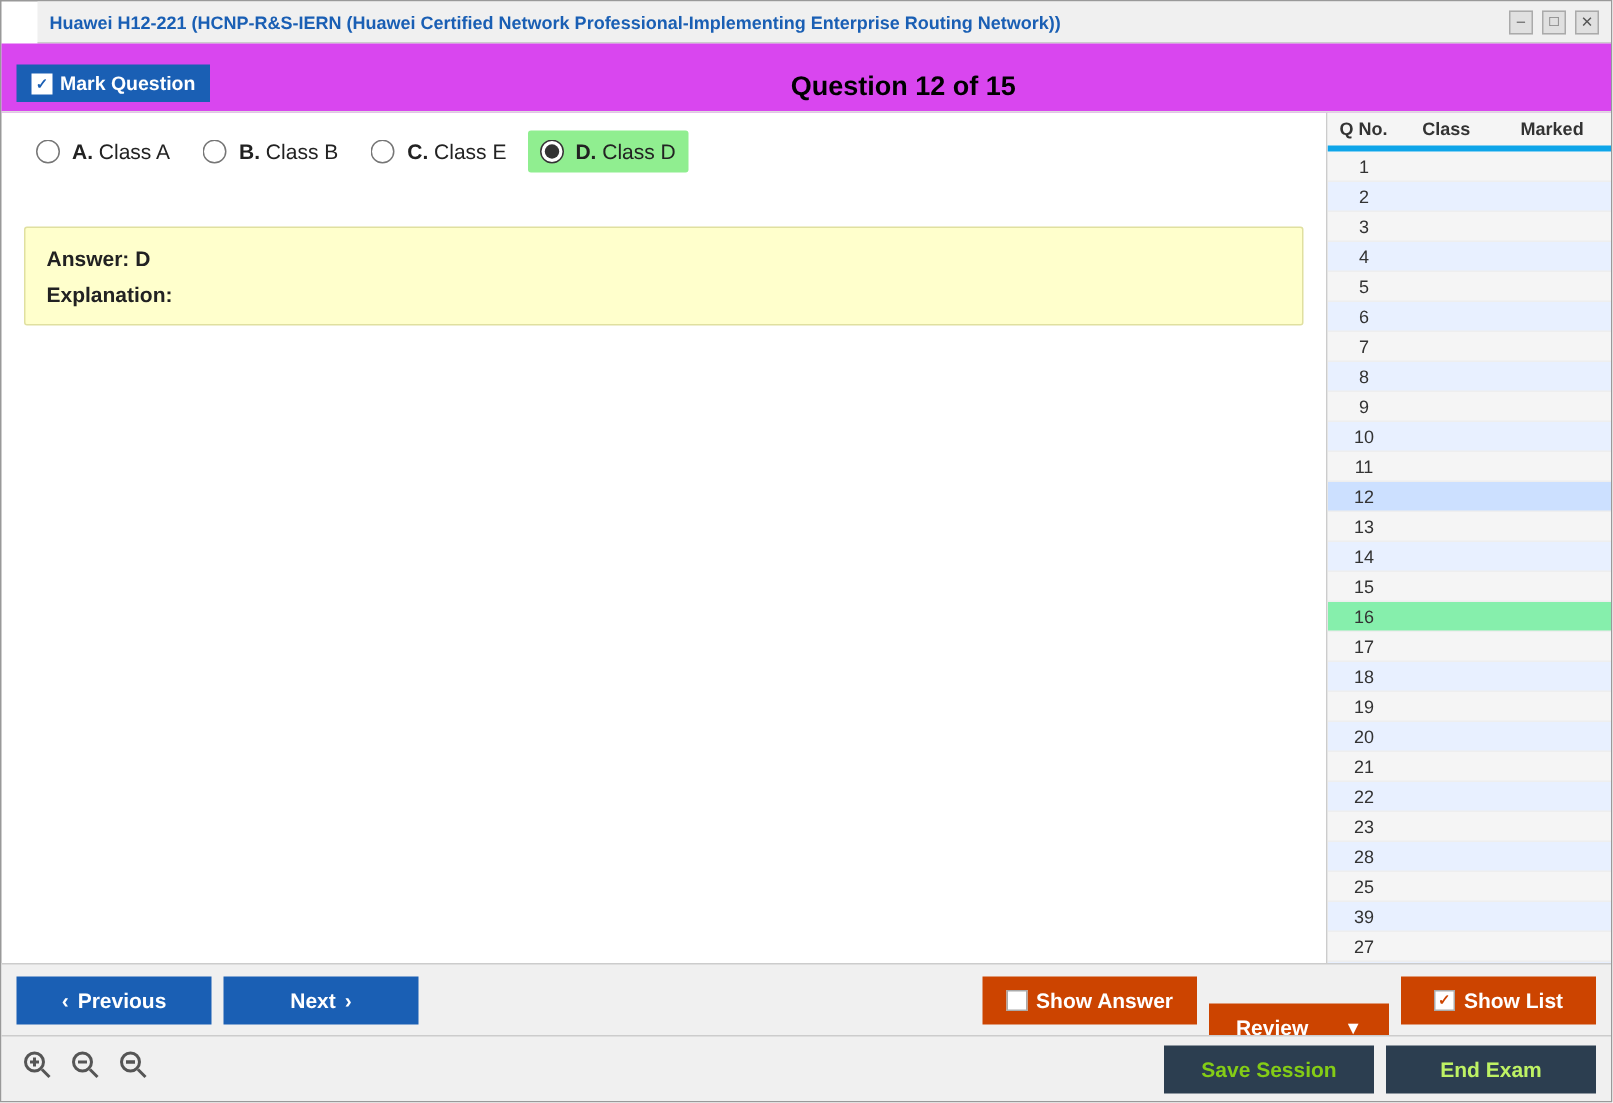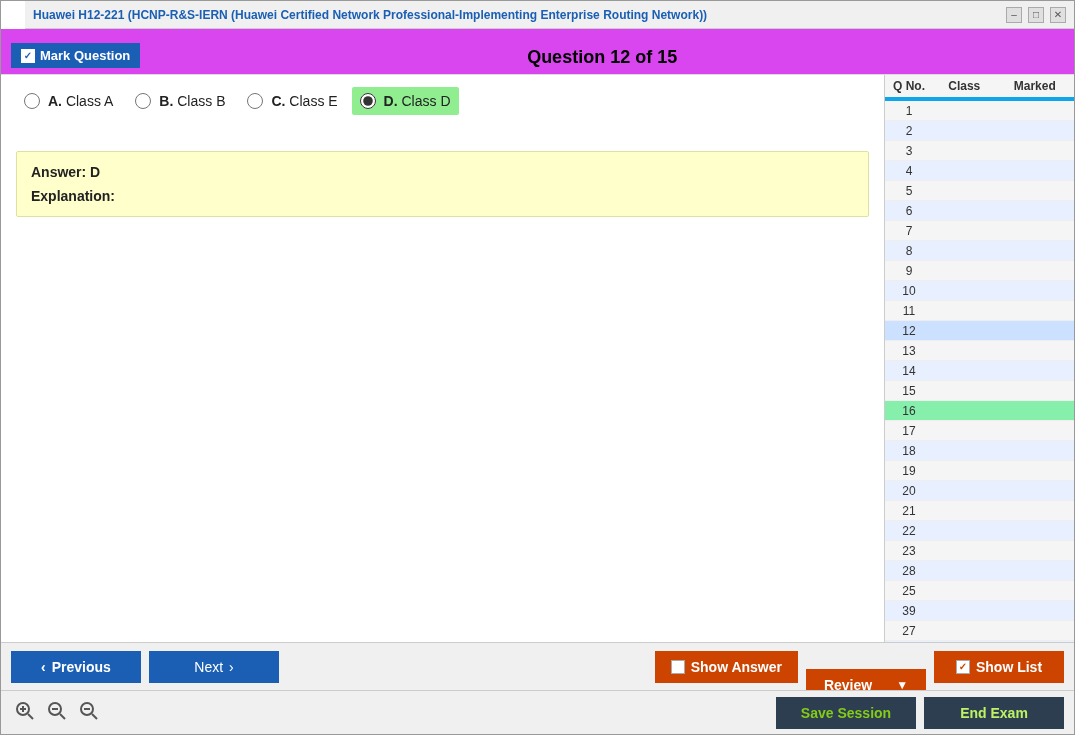--- a/index.html
+++ b/index.html
@@ -51,21 +51,21 @@
     .side-panel-row div { font-size: 12px; color: #333; text-align: center; display: flex; align-items: center; justify-content: center; }
 
     
     .side-panel-list::-webkit-scrollbar { width: 12px; }
     .side-panel-list::-webkit-scrollbar-track { background: #f0f0f0; }
     .side-panel-list::-webkit-scrollbar-thumb { background: #bbb; border: 1px solid #aaa; }
 
     
     .bottom-toolbar { border-top: 1px solid #ccc; background: #f0f0f0; padding: 6px 10px; display: flex; align-items: center; gap: 8px; height: 48px; }
     .btn-prev { background: #1a5fb4; color: #fff; border: none; padding: 8px 18px; cursor: pointer; font-size: 14px; font-weight: bold; display: flex; align-items: center; gap: 6px; min-width: 130px; justify-content: center; }
-    .btn-next { background: #1a5fb4; color: #fff; border: none; padding: 8px 18px; cursor: pointer; font-size: 14px; font-weight: normal; display: flex; align-items: center; gap: 6px; min-width: 130px; justify-content: center; }
+    .btn-next { background: #1a5fb4; color: #fff; border: none; padding: 8px 18px; cursor: pointer; font-size: 14px; font-weight: bold; display: flex; align-items: center; gap: 6px; min-width: 130px; justify-content: center; }
     .spacer { flex: 1; }
     .btn-show-answer { background: #cc4400; color: #fff; border: none; padding: 8px 16px; cursor: pointer; font-size: 14px; font-weight: bold; display: flex; align-items: center; gap: 6px; min-width: 140px; justify-content: space-between; }
     .btn-review { background: #cc4400; color: #fff; border: none; padding: 8px 16px; cursor: pointer; font-size: 14px; font-weight: bold; display: flex; align-items: center; gap: 24px; min-width: 120px; justify-content: center; margin-top: 36px; }
     .btn-show-list { background: #cc4400; color: #fff; border: none; padding: 8px 16px; cursor: pointer; font-size: 14px; font-weight: bold; display: flex; align-items: center; gap: 6px; min-width: 130px; justify-content: center; }
     .chk-square { width: 14px; height: 14px; background: #fff; border: 1px solid #aaa; display: inline-flex; align-items: center; justify-content: center; flex-shrink: 0; }
     .chk-square.checked::after { content: '✓'; color: #cc4400; font-size: 10px; font-weight: bold; }
     .chk-square.unchecked { background: #fff; }
 
     
     .bottom-action-bar { border-top: 1px solid #ccc; background: #f0f0f0; padding: 6px 10px; display: flex; align-items: center; gap: 8px; height: 44px; }

